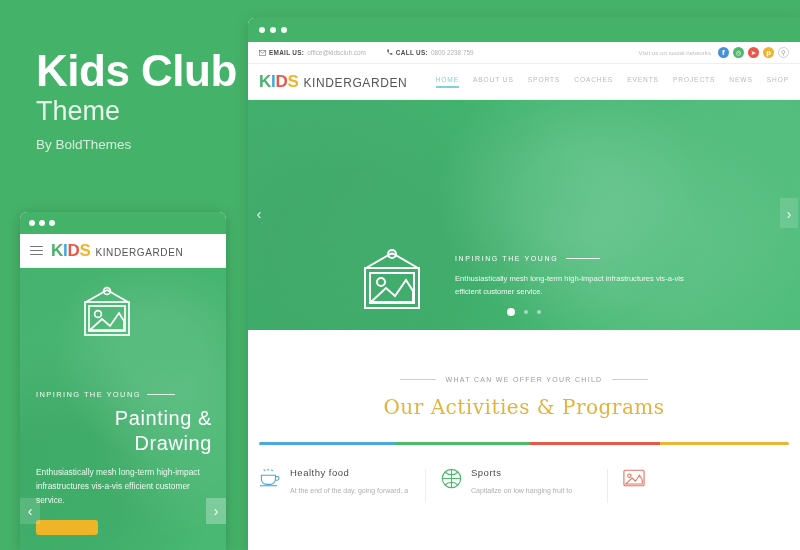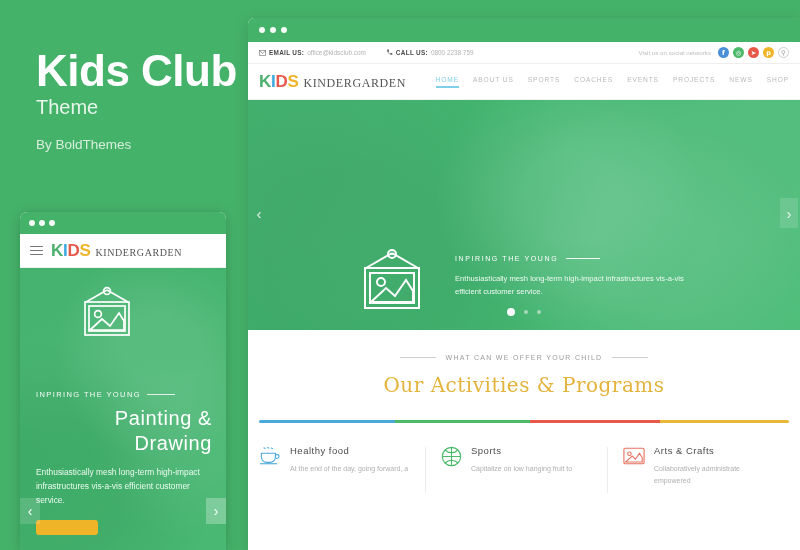--- a/index.html
+++ b/index.html
@@ -15,21 +15,21 @@
     position: absolute; left: 0; top: 0; width: 248px; height: 550px;
     background: #45b269;
   }
   .promo-title {
     position: absolute; left: 36px; top: 48px;
     font-size: 44px; font-weight: bold; color: #ffffff; letter-spacing: -0.5px;
     line-height: 1.05;
   }
   .promo-sub {
     position: absolute; left: 36px; top: 96px;
-    font-size: 20px; font-weight: 300; color: #e7f6ec;
+    font-size: 27px; font-weight: 300; color: #e7f6ec;
   }
   .promo-by {
     position: absolute; left: 36px; top: 137px;
     font-size: 13.5px; color: #d7eedf; font-weight: 400;
   }
 
   
   .mobile {
     position: absolute; left: 20px; top: 212px; width: 206px; height: 338px;
     background: #ffffff; border-radius: 7px 7px 0 0;
@@ -122,21 +122,21 @@
     height: 36px; display: flex; align-items: center; padding: 0 11px;
     background: #fff; border-bottom: 1px solid #f2f2f2;
   }
   .logo { display: flex; align-items: baseline; gap: 5px; }
   .logo-kids { font-size: 17px; font-weight: bold; letter-spacing: -0.3px; }
   .logo-kids span:nth-child(1) { color: #4caf6e; }
   .logo-kids span:nth-child(2) { color: #3fa9dd; }
   .logo-kids span:nth-child(3) { color: #e8584a; }
   .logo-kids span:nth-child(4) { color: #f0b429; }
   .logo-kg {
-    font-family: Liberation Serif, serif; font-size: 12px; color: #555;
+    font-family: Liberation Sans, sans-serif; font-size: 12px; color: #555;
     letter-spacing: .6px;
   }
   .nav { margin-left: auto; display: flex; align-items: center; gap: 14px; }
   .nav a {
     font-size: 6.6px; letter-spacing: .9px; color: #b9b9b9; text-decoration: none;
     padding-bottom: 5px; position: relative; white-space: nowrap;
   }
   .nav a.active { color: #7fcfe8; }
   .nav a.active::after {
     content: ""; position: absolute; left: 0; right: 0; bottom: 0;
@@ -180,21 +180,21 @@
   .hero-arrow.l { left: 2px; }
   .hero-arrow.r { right: 2px; background: rgba(255,255,255,.16); }
   .dots {
     position: absolute; left: 0; right: 0; bottom: 14px; display: flex;
     justify-content: center; align-items: center; gap: 9px;
   }
   .dots i { width: 4px; height: 4px; border-radius: 50%; background: rgba(255,255,255,.5); display:block; }
   .dots i.on { width: 8px; height: 8px; background: #fff; }
 
   
-  .sec { background: #fff; padding-top: 24px; }
+  .sec { background: #fff; padding-top: 24px; margin-top: 22px; }
   .sec-kicker {
     display: flex; align-items: center; justify-content: center; gap: 10px;
     font-size: 7px; letter-spacing: 1.3px; color: #9c9c9c;
   }
   .sec-kicker .rule { display:block; width: 36px; height: 1px; background: #cfcfcf; }
   .sec-title {
     text-align: center; font-family: "DejaVu Serif", serif;
     font-size: 20px; color: #e3b33c; margin-top: 12px; letter-spacing: .5px;
   }
   .colorbar {
@@ -408,20 +408,16 @@
       </div>
 
       <div class="card">
         <span class="card-ico">
           <svg width="22" height="20" viewBox="0 0 24 21" fill="none" stroke="#e8725f" stroke-width="1.2">
             <rect x="1" y="2" width="22" height="17" rx="1.5"></rect>
             <circle cx="7" cy="8" r="1.9"></circle>
             <path d="M3 17 L10 10.5 L13.5 14 L18 7.5 L21 12.5 L21 17 Z"></path>
           </svg>
         </span>
-        <div>
-          <div class="card-h">Arts &amp; Crafts</div>
-          <div class="card-p">Collaboratively administrate empowered</div>
-        </div>
       </div>
     </div>
   </div>
 </div>
 
 </body></html>

